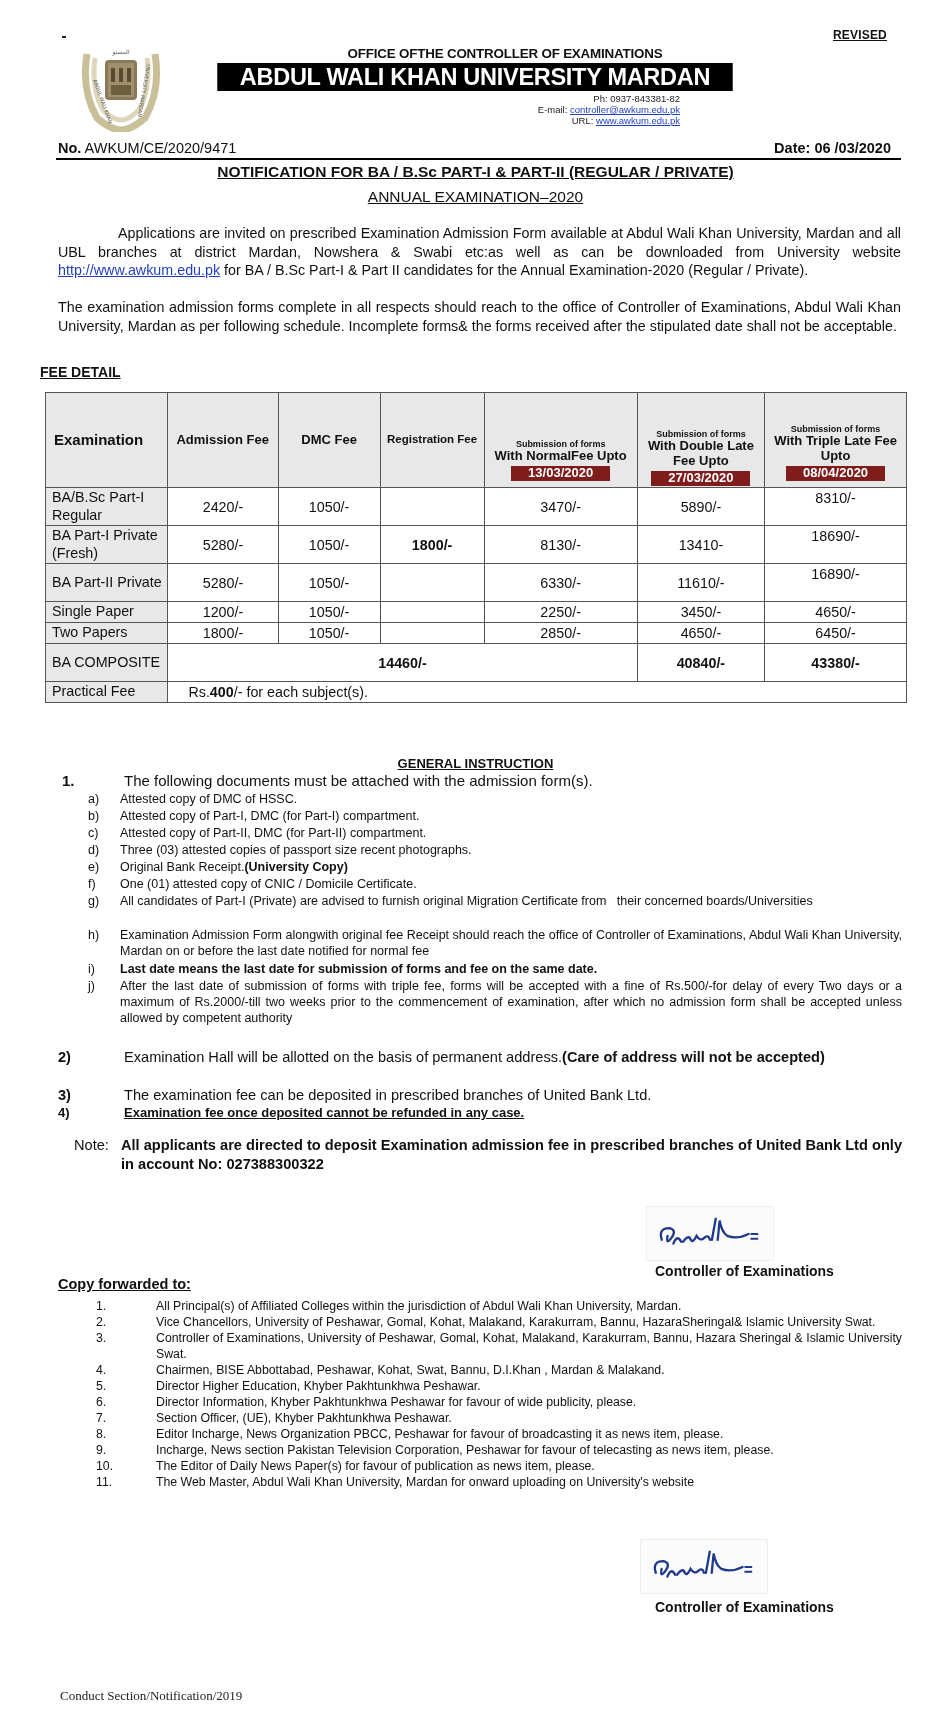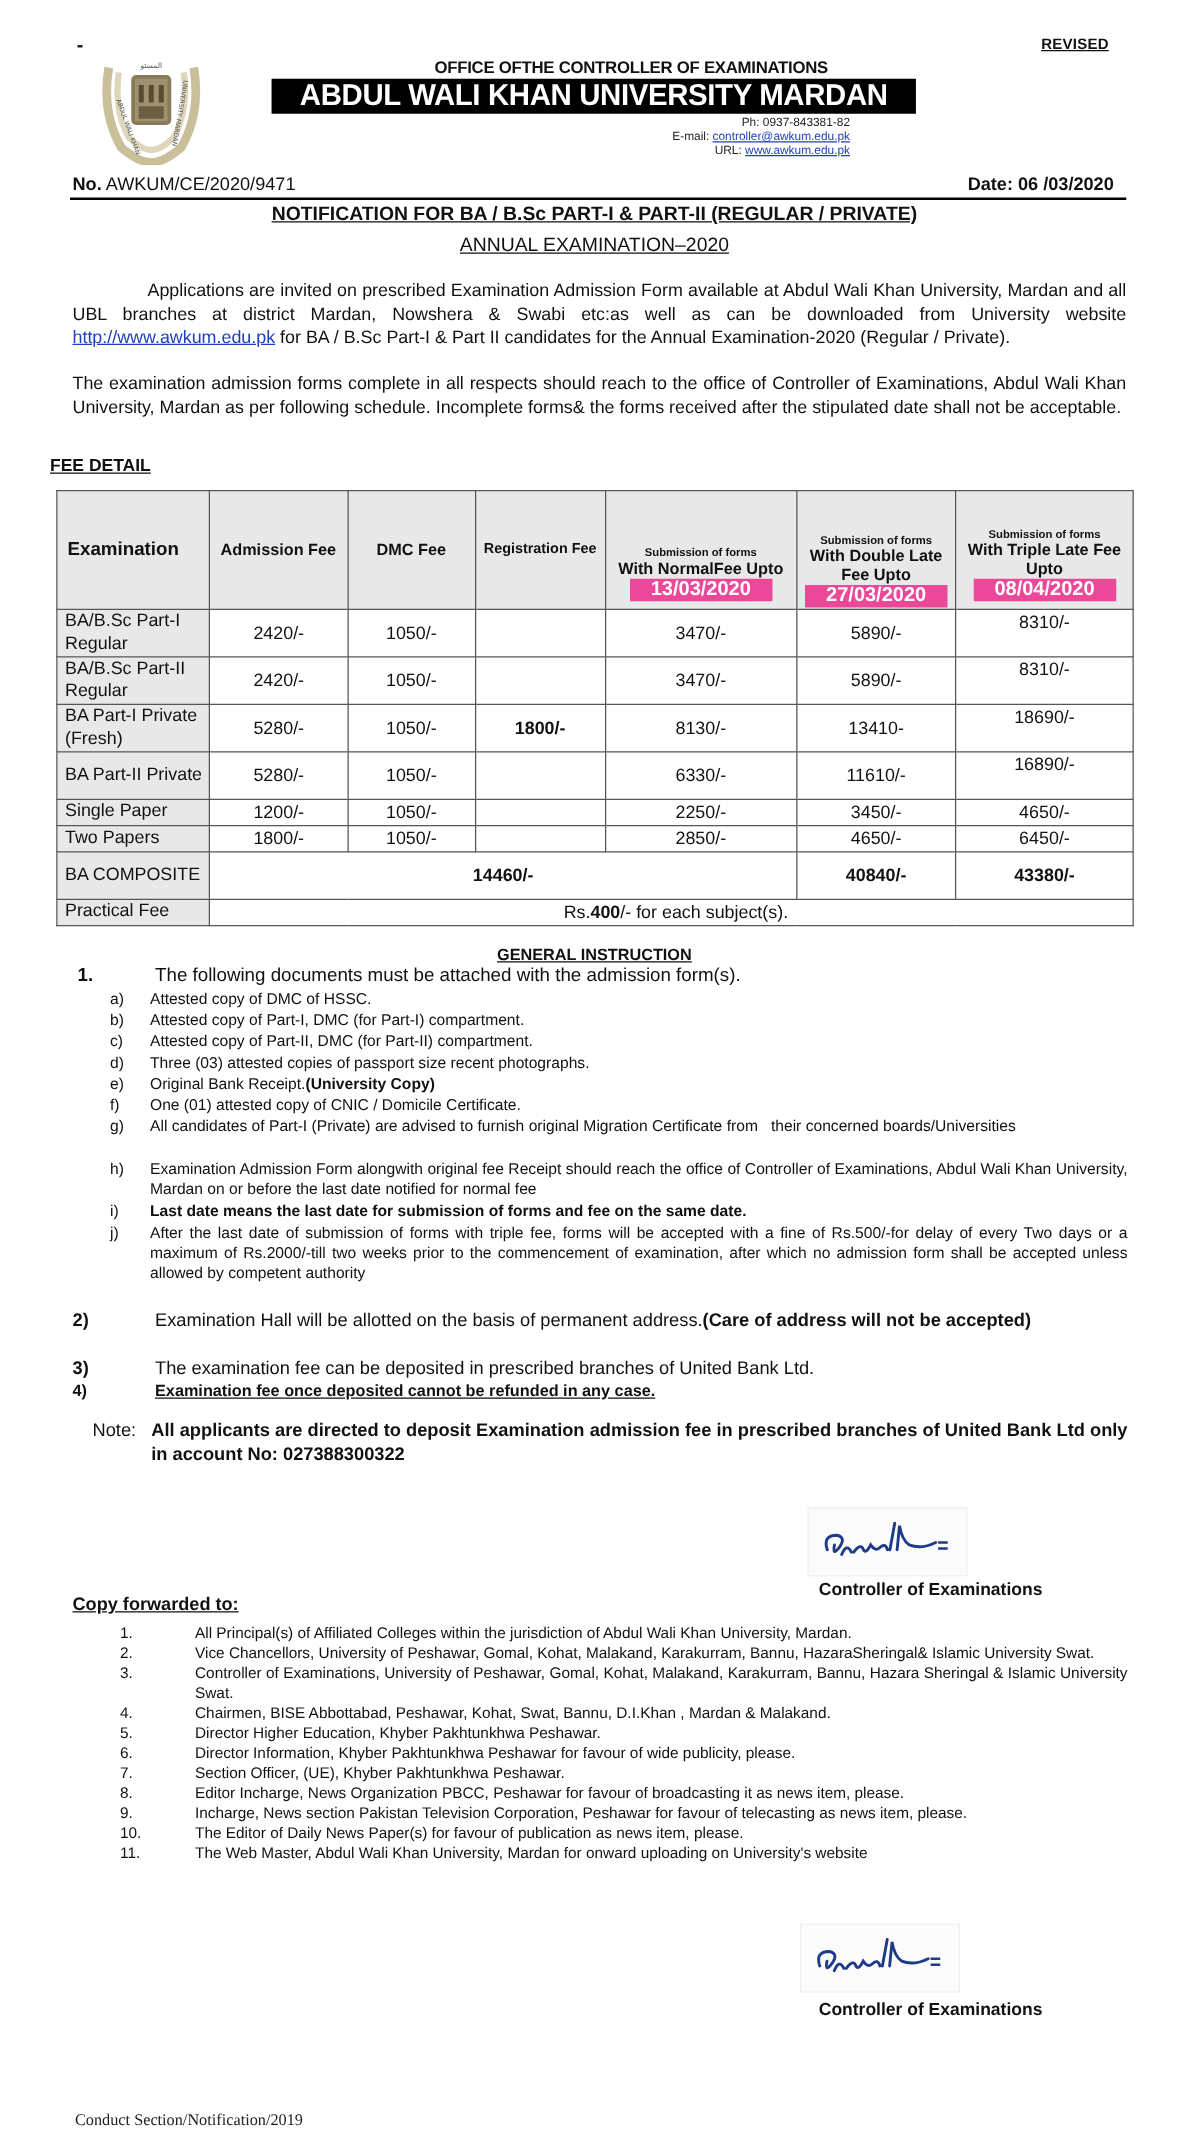--- a/index.html
+++ b/index.html
@@ -37,27 +37,27 @@
   
   table.fee { position: absolute; left: 45px; top: 392px; width: 862px; border-collapse: collapse; font-size: 14.3px; }
   table.fee td, table.fee th { border: 1.3px solid #555; }
   table.fee th { background: #e8e8e8; font-weight: bold; vertical-align: middle; padding: 2px 3px; line-height: 1.15; }
   table.fee th.c0 { font-size: 15px; text-align: left; padding-left: 8px; }
   table.fee th.c1 { font-size: 13px; text-align: left; padding-left: 8px; }
   table.fee th.c2 { font-size: 13px; }
   table.fee th.c3 { font-size: 11.5px; }
   table.fee th small { font-size: 9px; display: block; }
   table.fee th .big { font-size: 13px; display: block; }
-  table.fee th .datebox { background: #ec4899; color: #fff; padding: 0 17px; font-size: 16px; display: inline-block; }
+  table.fee th .datebox { background: #7f1d1d; color: #fff; padding: 0 17px; font-size: 13px; display: inline-block; }
   table.fee td { height: 38px; text-align: center; vertical-align: middle; padding: 0 3px; }
   table.fee td.lbl { background: #e8e8e8; text-align: left; padding-left: 6px; line-height: 1.2; font-size: 14.3px; }
   table.fee td.tr { vertical-align: top; padding-top: 2px; }
   table.fee tr.short td { height: 21px; }
   table.fee td.bold { font-weight: bold; }
-  table.fee td.left { text-align: center; padding-left: 10px; }
+  table.fee td.left { text-align: left; padding-left: 20px; }
 
   
   .gi { left: 40px; top: 756px; width: 871px; text-align: center; font-weight: bold; font-size: 13px; }
   .gi span { text-decoration: underline; }
   .inst-main { left: 62px; top: 772px; width: 840px; font-size: 15px; }
   .inst-main .num { position: absolute; left: 0; font-weight: bold; }
   .inst-main .txt { position: absolute; left: 62px; }
   .sub { left: 88px; width: 814px; font-size: 12.5px; line-height: 16px; }
   .sub .l { position: absolute; left: 0; }
   .sub .t { position: absolute; left: 32px; width: 782px; text-align: justify; }
@@ -159,29 +159,20 @@
   <tr>
     <td class="lbl">BA/B.Sc Part-I Regular</td>
     <td>2420/-</td>
     <td>1050/-</td>
     <td></td>
     <td>3470/-</td>
     <td>5890/-</td>
     <td class="tr">8310/-</td>
   </tr>
   <tr>
-    <td class="lbl">BA/B.Sc Part-II Regular</td>
-    <td>2420/-</td>
-    <td>1050/-</td>
-    <td></td>
-    <td>3470/-</td>
-    <td>5890/-</td>
-    <td class="tr">8310/-</td>
-  </tr>
-  <tr>
     <td class="lbl">BA Part-I Private (Fresh)</td>
     <td>5280/-</td>
     <td>1050/-</td>
     <td class="bold">1800/-</td>
     <td>8130/-</td>
     <td>13410-</td>
     <td class="tr">18690/-</td>
   </tr>
   <tr>
     <td class="lbl">BA Part-II Private</td>

